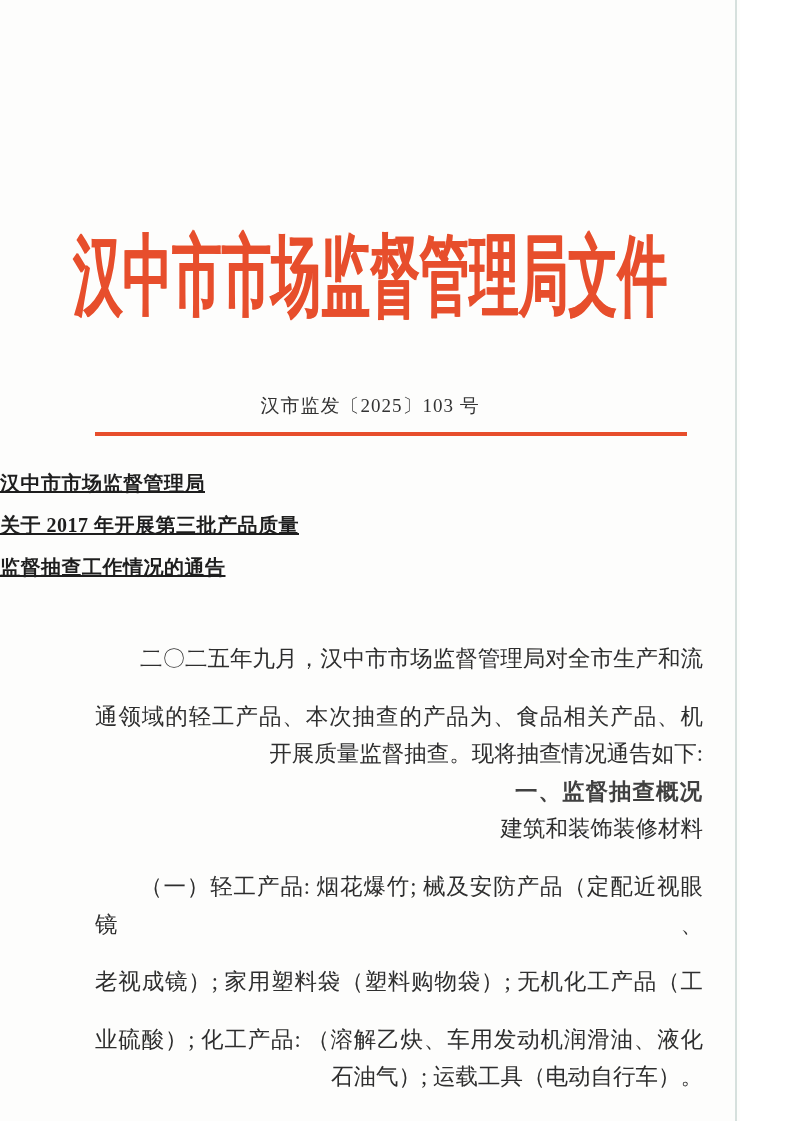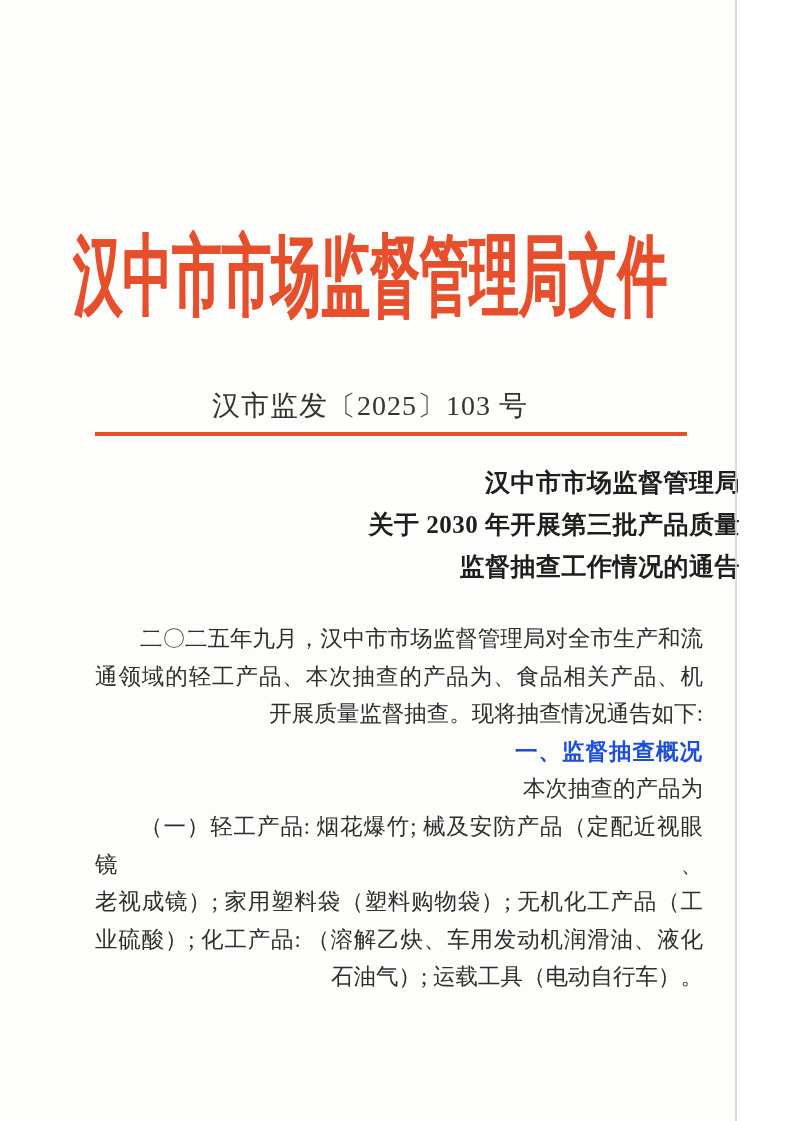--- a/index.html
+++ b/index.html
@@ -43,99 +43,101 @@
     transform-origin: top center;
     text-shadow: 1px 0 0 var(--accent, #e74e2c);
   }
   
   .doc-number {
     position: absolute;
     top: 391px;
     left: 0;
     width: 100%;
     text-align: center;
-    font-size: 28px;
+    font-size: 19px;
     line-height: 30px;
     color: #333333;
     letter-spacing: 1px;
   }
   
   .red-rule {
     position: absolute;
     top: 432px;
     left: 95px;
     width: 592px;
     height: 4px;
     background: var(--accent, #e74e2c);
   }
   
   .doc-title {
     position: absolute;
     top: 462px;
     left: 0;
     width: 100%;
-    text-align: right;
-    font-size: 25px;
+    text-align: left;
+    font-size: 20px;
     font-weight: bold;
     line-height: 42px;
     color: #1e1e1e;
     letter-spacing: 0.5px;
+    text-decoration: underline;
   }
   
   .doc-body {
     position: absolute;
     top: 620px;
     left: 95px;
     width: 608px;
     font-size: 22.5px;
     line-height: 37.6px;
     color: #2e2e2e;
   }
   .body-line {
     white-space: nowrap;
     text-align: right;
   }
   .body-line.justify {
     white-space: normal;
     text-align: justify;
     text-align-last: justify;
+    margin-top: 20px;
   }
   .body-line.indent {
     text-indent: 45px;
   }
   .body-line.heading {
     font-family: "Liberation Sans", "DejaVu Sans", sans-serif;
     font-weight: bold;
-    color: #1d4ed8;
+    color: #404040;
     letter-spacing: 1px;
   }
 </style>
 </head>
 <body>
 
 <div class="page">
 
   <div class="red-header">汉中市市场监督管理局文件</div>
 
   <div class="doc-number">汉市监发〔2025〕103 号</div>
 
   <div class="red-rule"></div>
 
   <div class="doc-title">
     <div>汉中市市场监督管理局</div>
-    <div>关于 2030 年开展第三批产品质量</div>
+    <div>关于 2017 年开展第三批产品质量</div>
     <div>监督抽查工作情况的通告</div>
   </div>
 
   <div class="doc-body">
       <div class="body-line indent justify">二〇二五年九月，汉中市市场监督管理局对全市生产和流</div>
       <div class="body-line justify">通领域的轻工产品、本次抽查的产品为、食品相关产品、机</div>
       <div class="body-line">开展质量监督抽查。现将抽查情况通告如下:</div>
       <div class="body-line heading indent">一、监督抽查概况</div>
-      <div class="body-line indent">本次抽查的产品为</div>
+      <div class="body-line indent">建筑和装饰装修材料</div>
       <div class="body-line indent justify">（一）轻工产品: 烟花爆竹; 械及安防产品（定配近视眼镜、</div>
       <div class="body-line justify">老视成镜）; 家用塑料袋（塑料购物袋）; 无机化工产品（工</div>
       <div class="body-line justify">业硫酸）; 化工产品: （溶解乙炔、车用发动机润滑油、液化</div>
       <div class="body-line">石油气）; 运载工具（电动自行车）。</div>
     </div>
 
   <div class="scan-edge"></div>
 
 </div>
 

